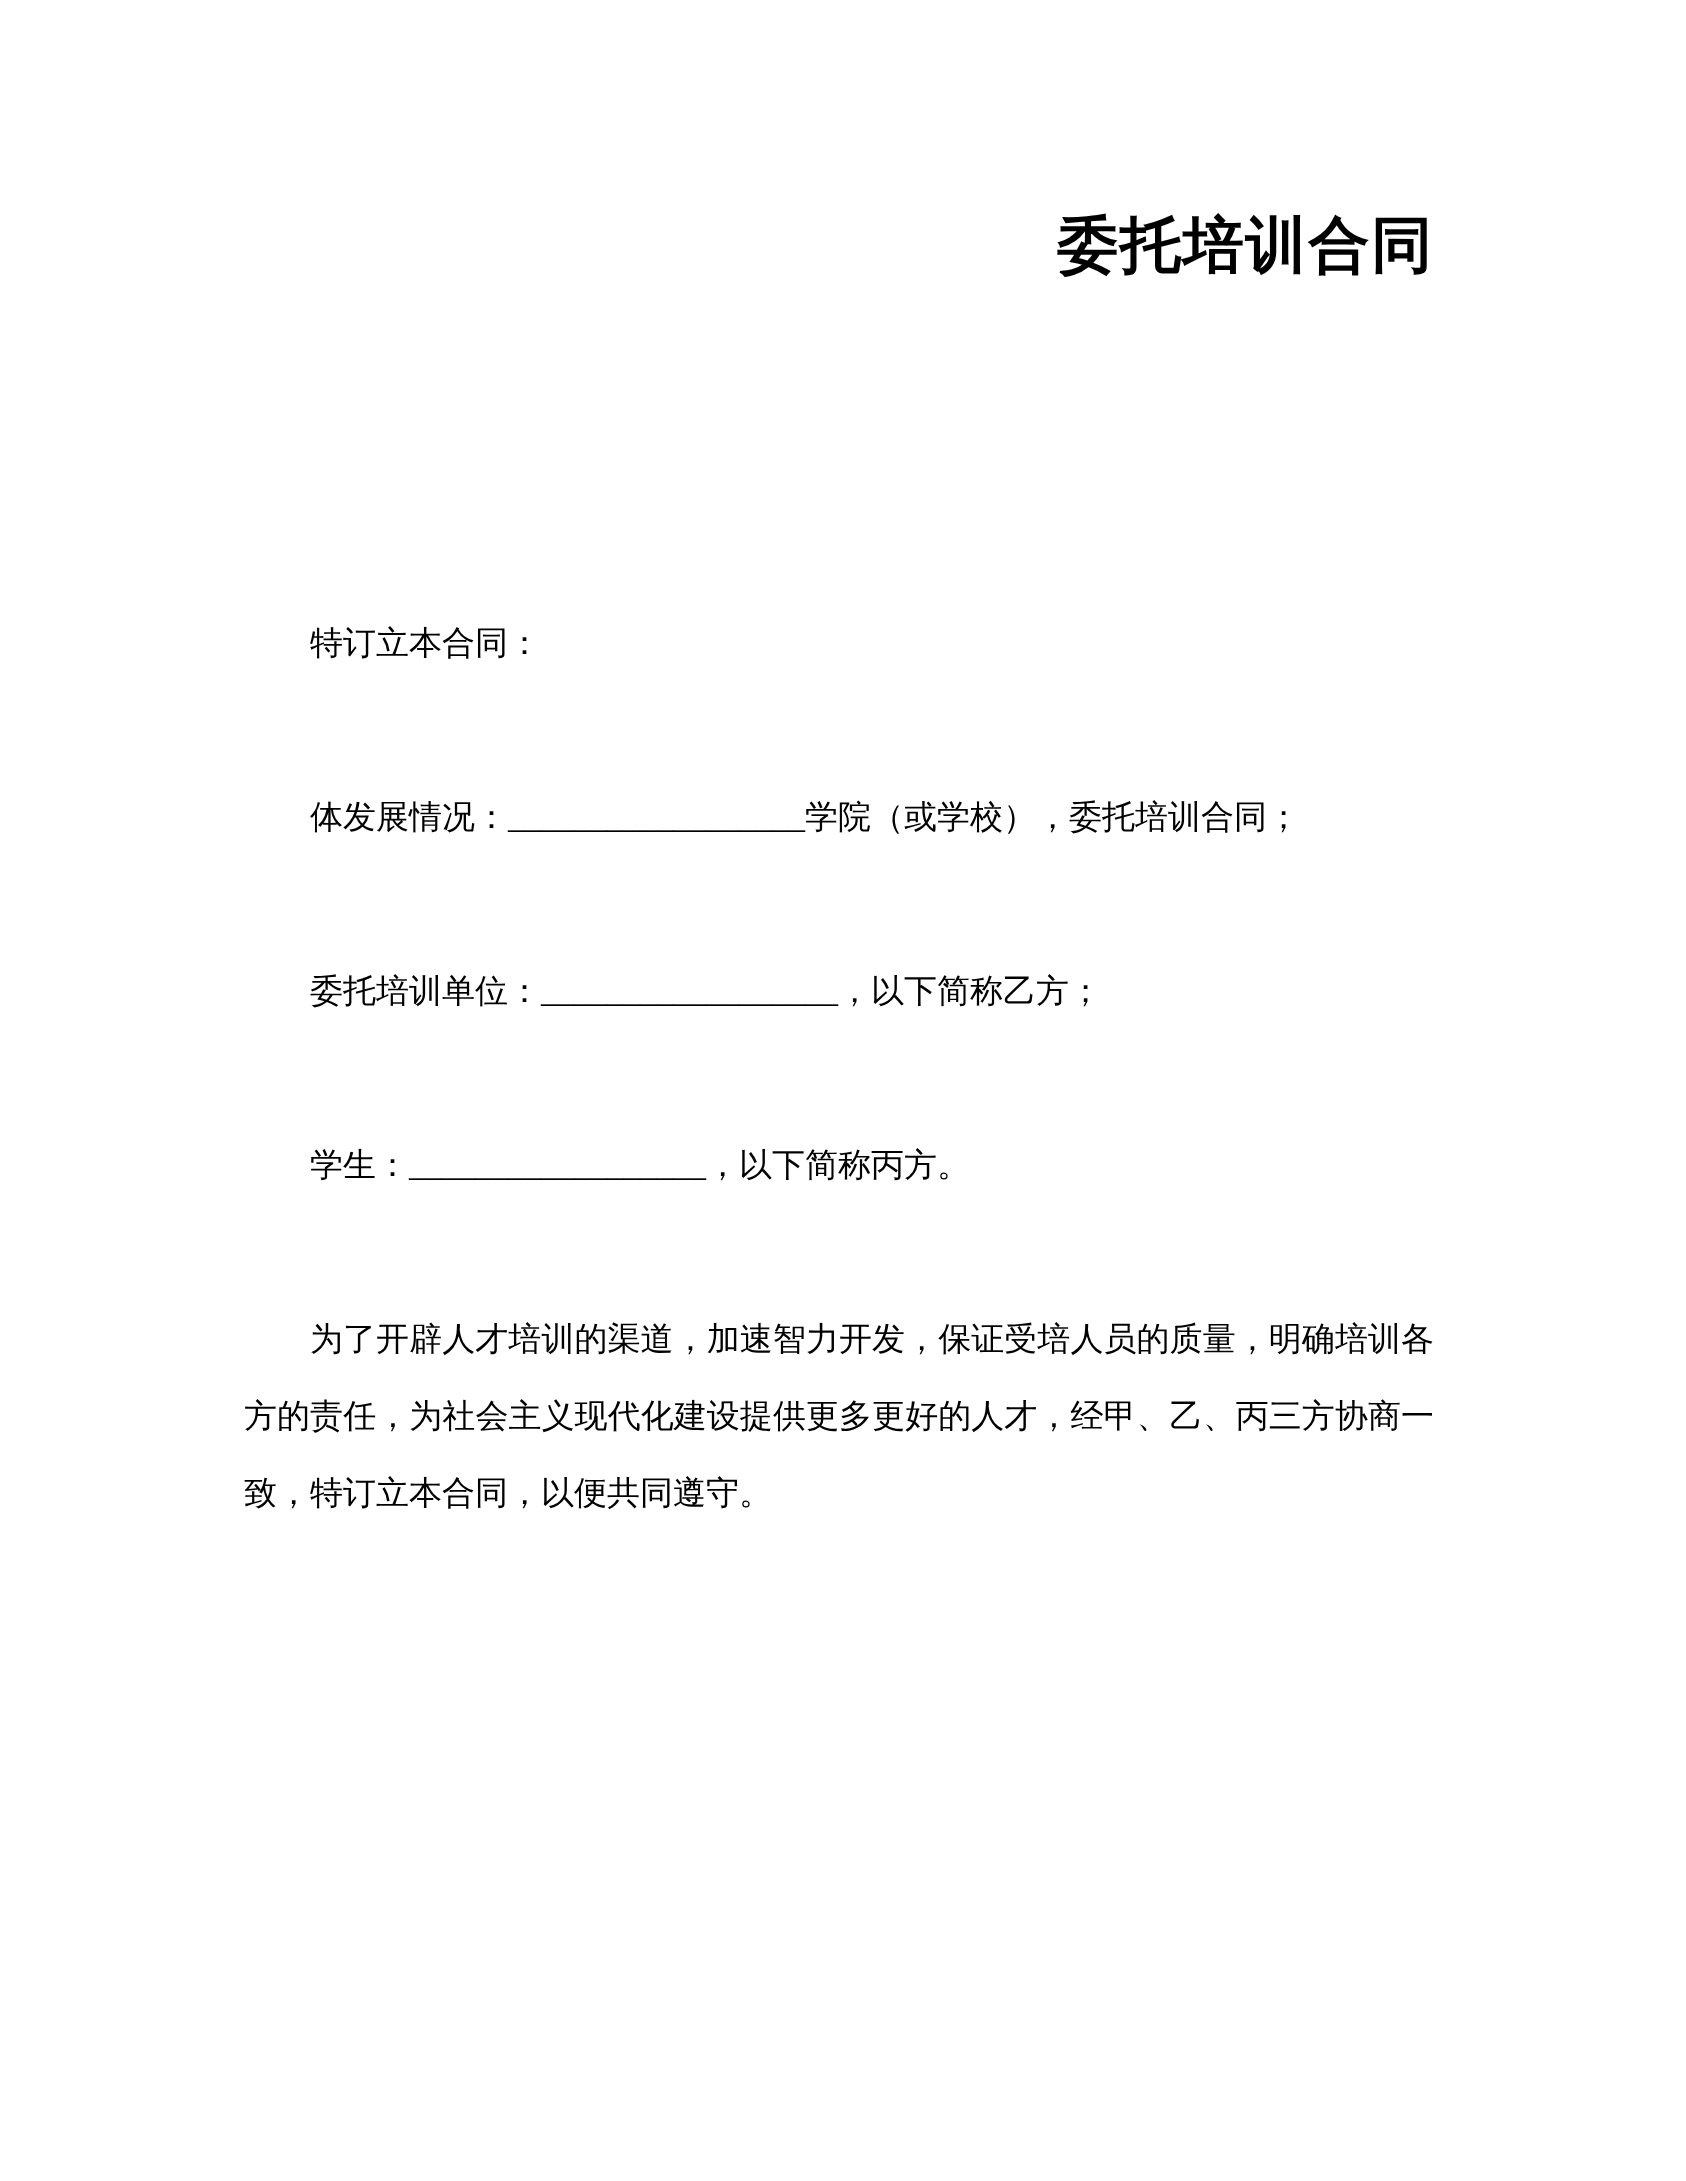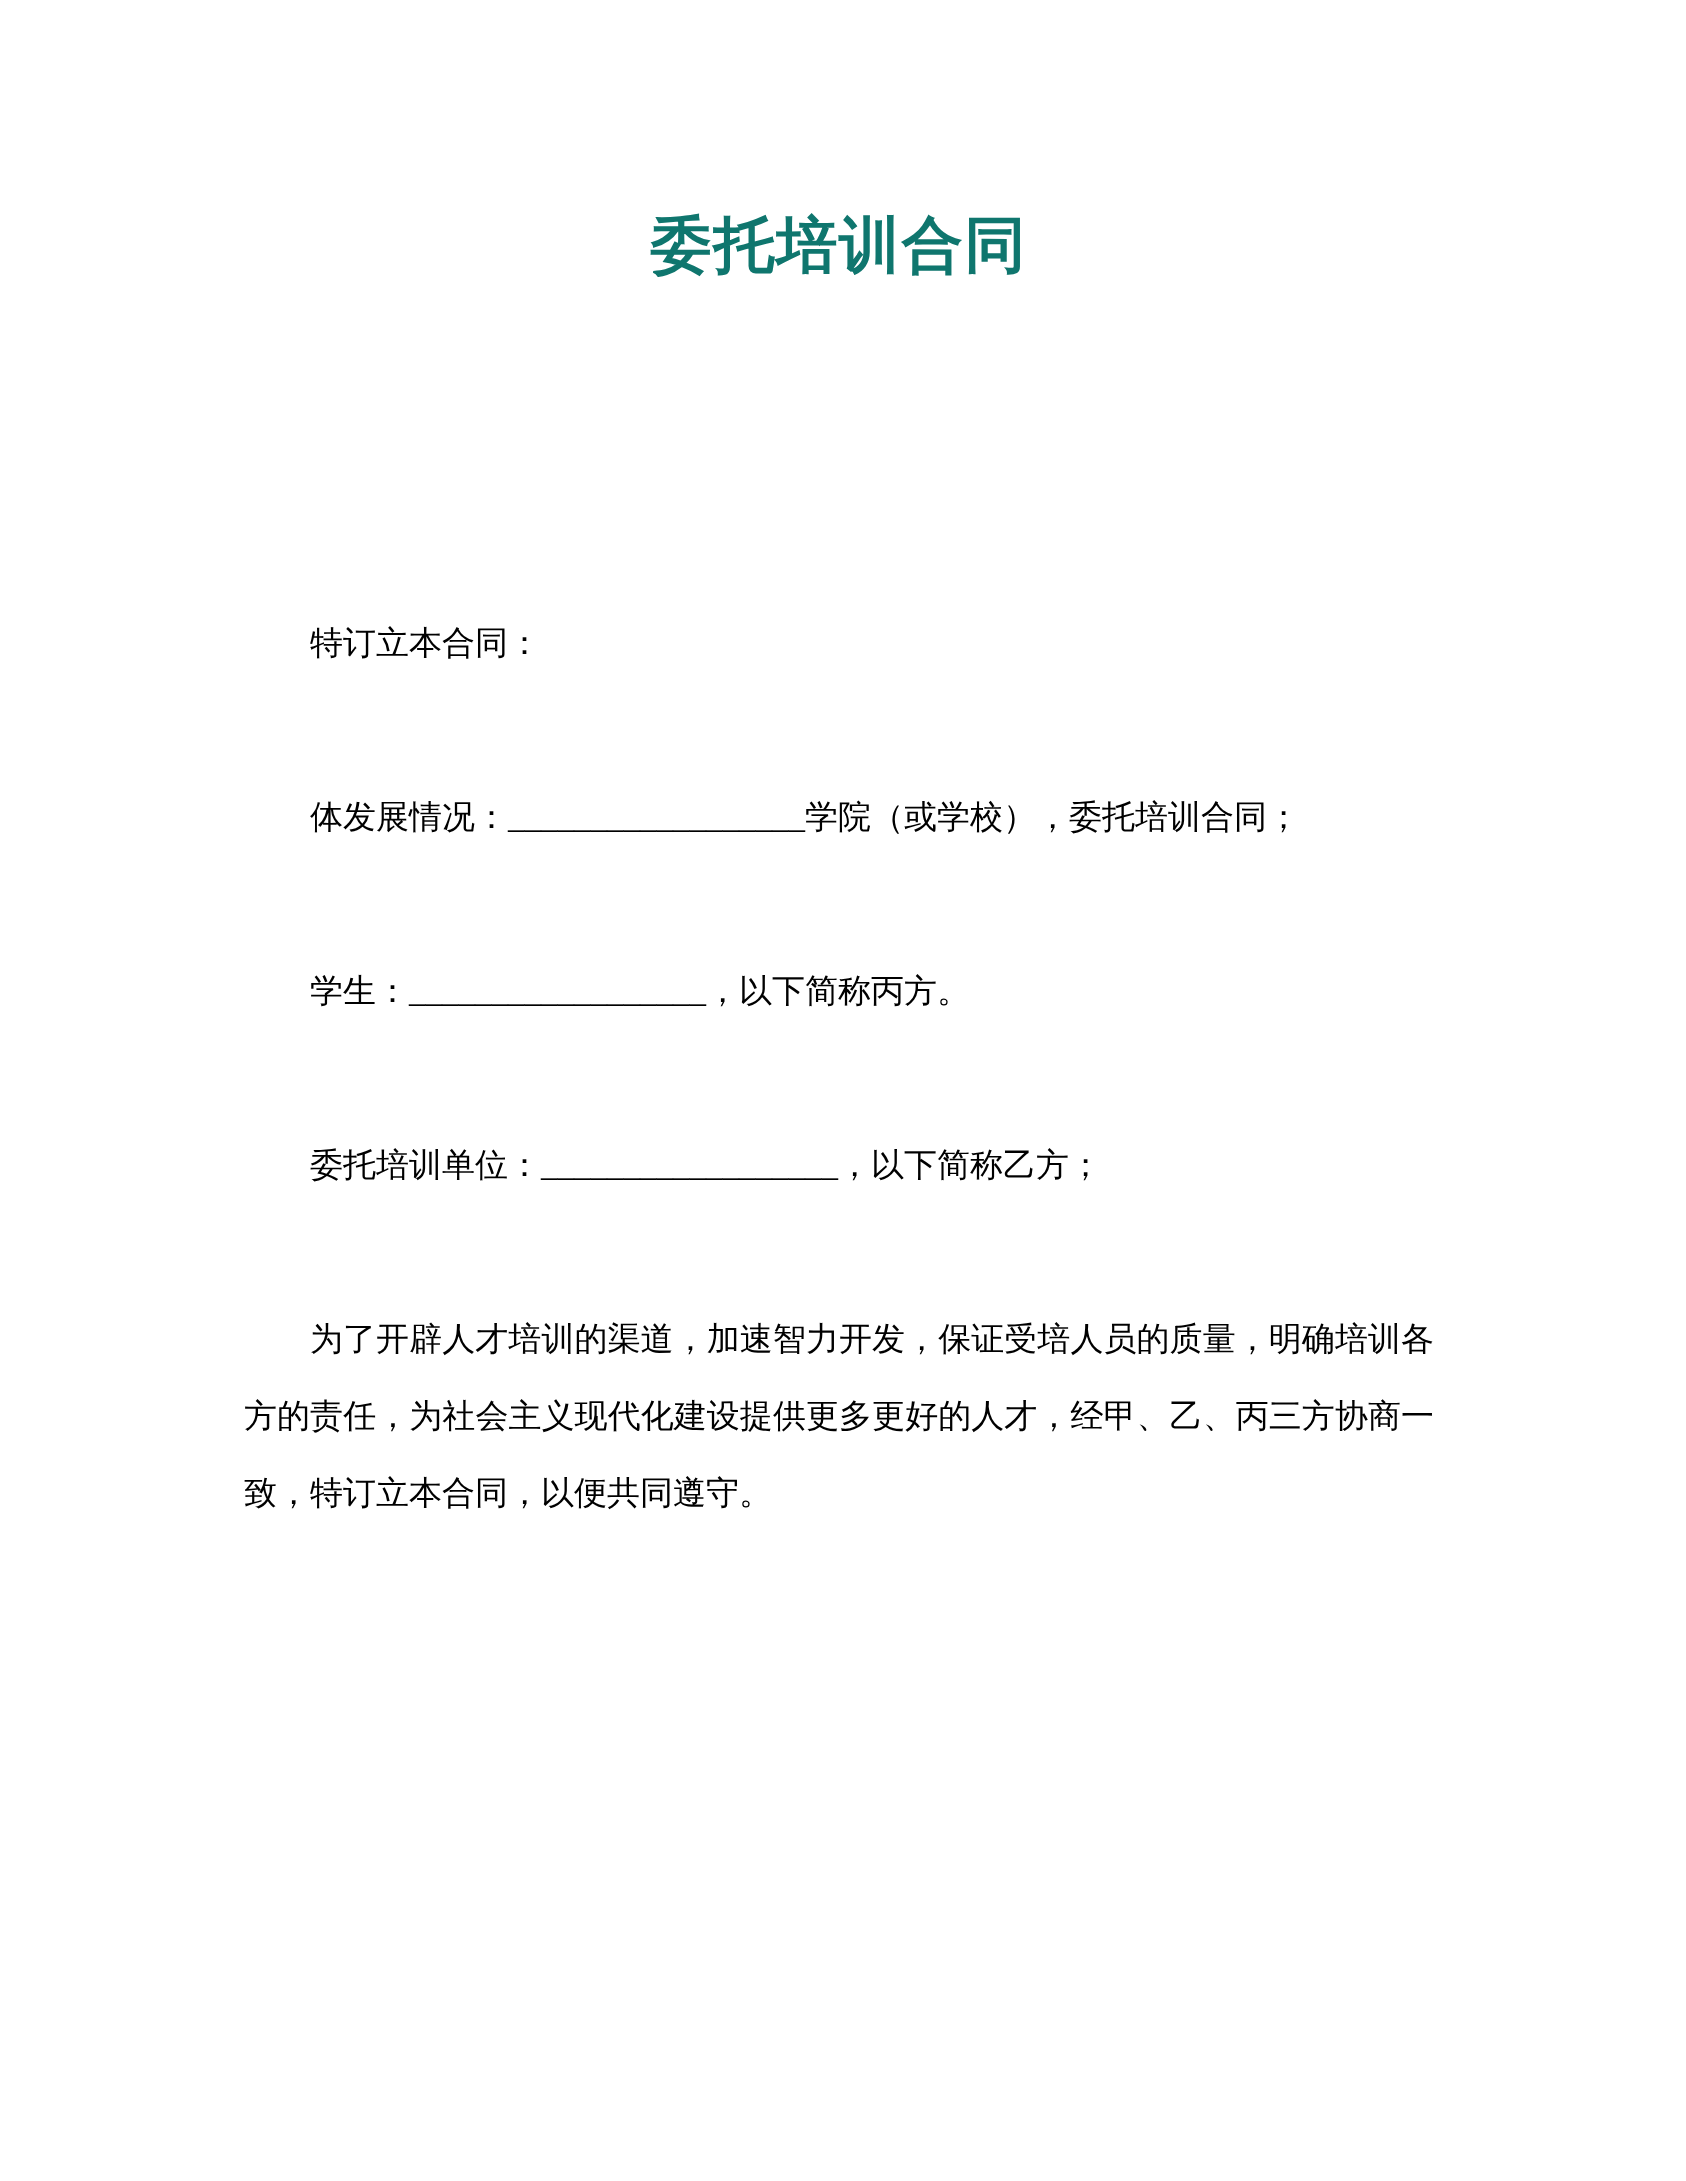--- a/index.html
+++ b/index.html
@@ -18,23 +18,23 @@
     font-family: "Liberation Serif", "DejaVu Serif", serif;
     font-size: 33px;
     overflow: hidden;
   }
   .doc-title {
     margin: 0 0 323px 0;
     font-family: "Liberation Sans", "DejaVu Sans", sans-serif;
     font-size: 61px;
     font-weight: 700;
     line-height: 73px;
-    text-align: center;
+    text-align: right;
     letter-spacing: 1.8px;
-    color: #0f766e;
+    color: #000000;
   }
   .para {
     margin: 0 0 97px 0;
     line-height: 77px;
     text-align: justify;
     text-indent: 66px;
     word-break: normal;
     overflow-wrap: break-word;
   }
   .blank {
@@ -46,21 +46,21 @@
 <body>
 
 <div class="page">
 
   <h1 class="doc-title">委托培训合同</h1>
 
   <p class="para">特订立本合同：</p>
 
   <p class="para"><span>体发展情况：</span><span class="blank">__________________</span><span>学院（或学校），委托培训合同；</span></p>
 
+  <p class="para"><span>委托培训单位：</span><span class="blank">__________________</span><span>，以下简称乙方；</span></p>
+
   <p class="para"><span>学生：</span><span class="blank">__________________</span><span>，以下简称丙方。</span></p>
-
-  <p class="para"><span>委托培训单位：</span><span class="blank">__________________</span><span>，以下简称乙方；</span></p>
 
   <p class="para">为了开辟人才培训的渠道，加速智力开发，保证受培人员的质量，明确培训各方的责任，为社会主义现代化建设提供更多更好的人才，经甲、乙、丙三方协商一致，特订立本合同，以便共同遵守。</p>
 
 
 </div>
 
 
 </body></html>

